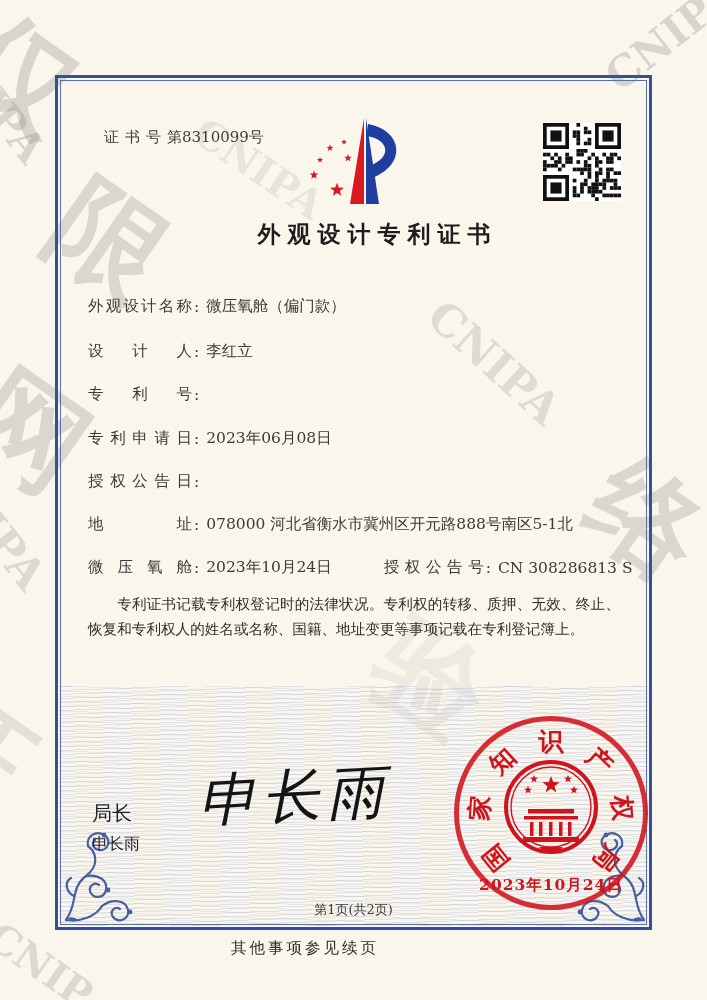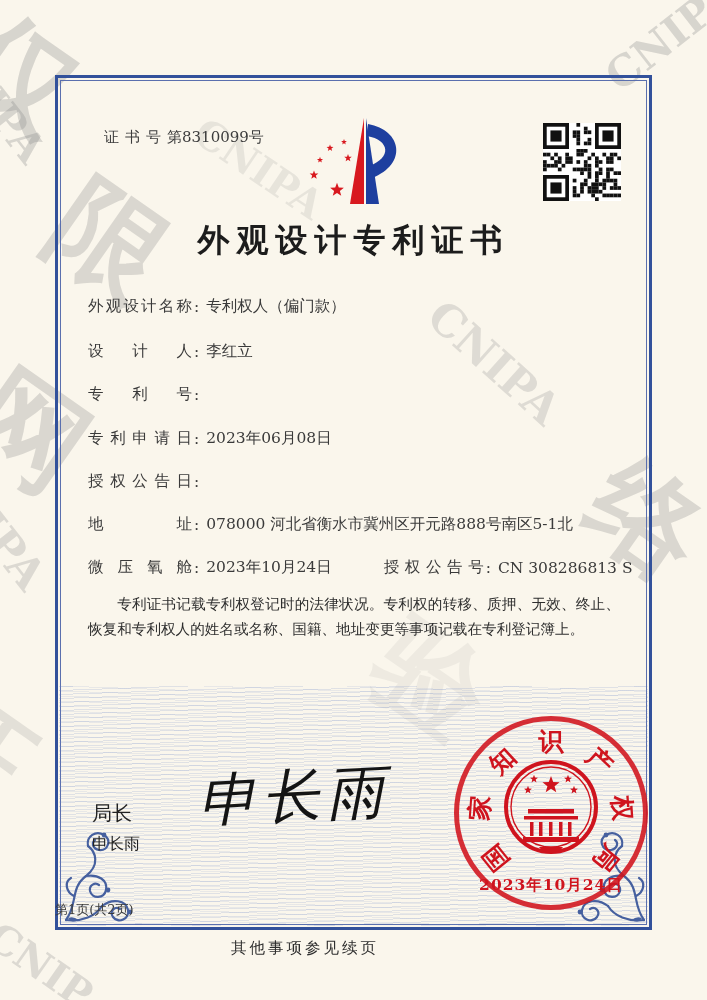--- a/index.html
+++ b/index.html
@@ -22,22 +22,22 @@
     background:
       repeating-linear-gradient(178deg, rgba(101,129,196,0.18) 0 1px, rgba(0,0,0,0) 1px 4px),
       repeating-linear-gradient(182deg, rgba(101,129,196,0.12) 0 1px, rgba(0,0,0,0) 1px 5px);
   }
   
   .abs{position:absolute;}
   #cert-no{left:104px;top:128px;font-size:15px;color:#3c3c3c;z-index:2;}
   #cert-no .sp{letter-spacing:6px;}
   #logo{left:292px;top:110px;width:120px;height:106px;z-index:2;}
   #qr{left:543px;top:123px;width:78px;height:78px;z-index:2;background:#fff;}
-  #title{left:55px;top:219px;width:597px;text-align:center;font-size:32px;font-weight:bold;
-         letter-spacing:7px;color:#1c1c1c;z-index:2;}
+  #title{left:55px;top:219px;width:597px;text-align:center;font-size:23px;font-weight:bold;
+         letter-spacing:7px;color:#1c1c1c;z-index:2;padding-left:24px;}
   .frow{position:absolute;left:88px;display:flex;align-items:center;
         font-size:15.5px;color:#3a3a3a;z-index:2;white-space:nowrap;}
   .flabel{display:inline-block;width:104px;text-align:justify;text-align-last:justify;}
   .fcolon{margin:0 7px 0 2px;}
   .flabel2{display:inline-block;width:100px;text-align:justify;text-align-last:justify;margin-left:52px;}
   #para-block{left:88px;top:592px;width:532px;z-index:2;}
   .para{font-size:14.6px;line-height:24.6px;text-indent:2em;color:#2e2e2e;
         text-align:justify;margin:0 0 6px 0;}
   #sig-role{left:92px;top:800px;font-size:20px;color:#222;z-index:3;}
   #sig-name{left:92px;top:834px;font-size:16px;color:#222;z-index:3;}
@@ -49,21 +49,21 @@
   .seal-char{position:absolute;left:50%;top:50%;width:28px;height:28px;margin:-14px 0 0 -14px;
        color:#cf141e;font-size:25px;font-weight:bold;text-align:center;line-height:28px;}
   #seal-emblem{position:absolute;left:50%;top:47%;transform:translate(-50%,-50%);}
   #seal-date{position:absolute;left:0;bottom:14px;width:100%;text-align:center;
        color:#cf141e;font-size:15.5px;font-weight:bold;letter-spacing:1px;}
   
   .ornament{position:absolute;z-index:2;}
   #orn-left{left:60px;top:812px;}
   #orn-right{left:546px;top:812px;transform:scaleX(-1);}
   
-  #footer-page{left:55px;top:901px;width:597px;font-size:13px;color:#3a3a3a;z-index:3;}
+  #footer-page{left:55px;top:901px;width:597px;text-align:center;font-size:13px;color:#3a3a3a;z-index:3;}
   #footer-note{left:0;top:938px;width:610px;text-align:center;font-size:15.5px;
        letter-spacing:3px;color:#2e2e2e;z-index:2;}
 </style>
 </head>
 <body>
 
 <div id="wm-layer">
     <div class="wm" style="left: 18px; top: -18px; font-size: 112px; opacity: 0.3; transform: rotate(35deg);">仅</div>
     <div class="wm" style="left: -38px; top: 22px; font-size: 42px; opacity: 0.3; transform: rotate(52deg);">CNIPA</div>
     <div class="wm" style="left: 106px; top: 148px; font-size: 112px; opacity: 0.28; transform: rotate(35deg);">限</div>
@@ -225,21 +225,21 @@
     <rect x="0" y="14" width="7" height="7" fill="#111"></rect>
     <rect x="1" y="15" width="5" height="5" fill="#fff"></rect>
     <rect x="2" y="16" width="3" height="3" fill="#111"></rect>
   </svg>
 
 <div id="title" class="abs">外观设计专利证书</div>
 
 <div class="frow" style="top:296px">
   <span class="flabel">外观设计名称</span>
     <span class="fcolon">:</span>
-  <span class="fvalue">专利权人（偏门款）</span>
+  <span class="fvalue">微压氧舱（偏门款）</span>
 </div>
 <div class="frow" style="top:341px">
   <span class="flabel">设计人</span>
     <span class="fcolon">:</span>
   <span class="fvalue">李红立</span>
 </div>
 <div class="frow" style="top:384px">
   <span class="flabel">专利号</span>
     <span class="fcolon">:</span>
 </div>

